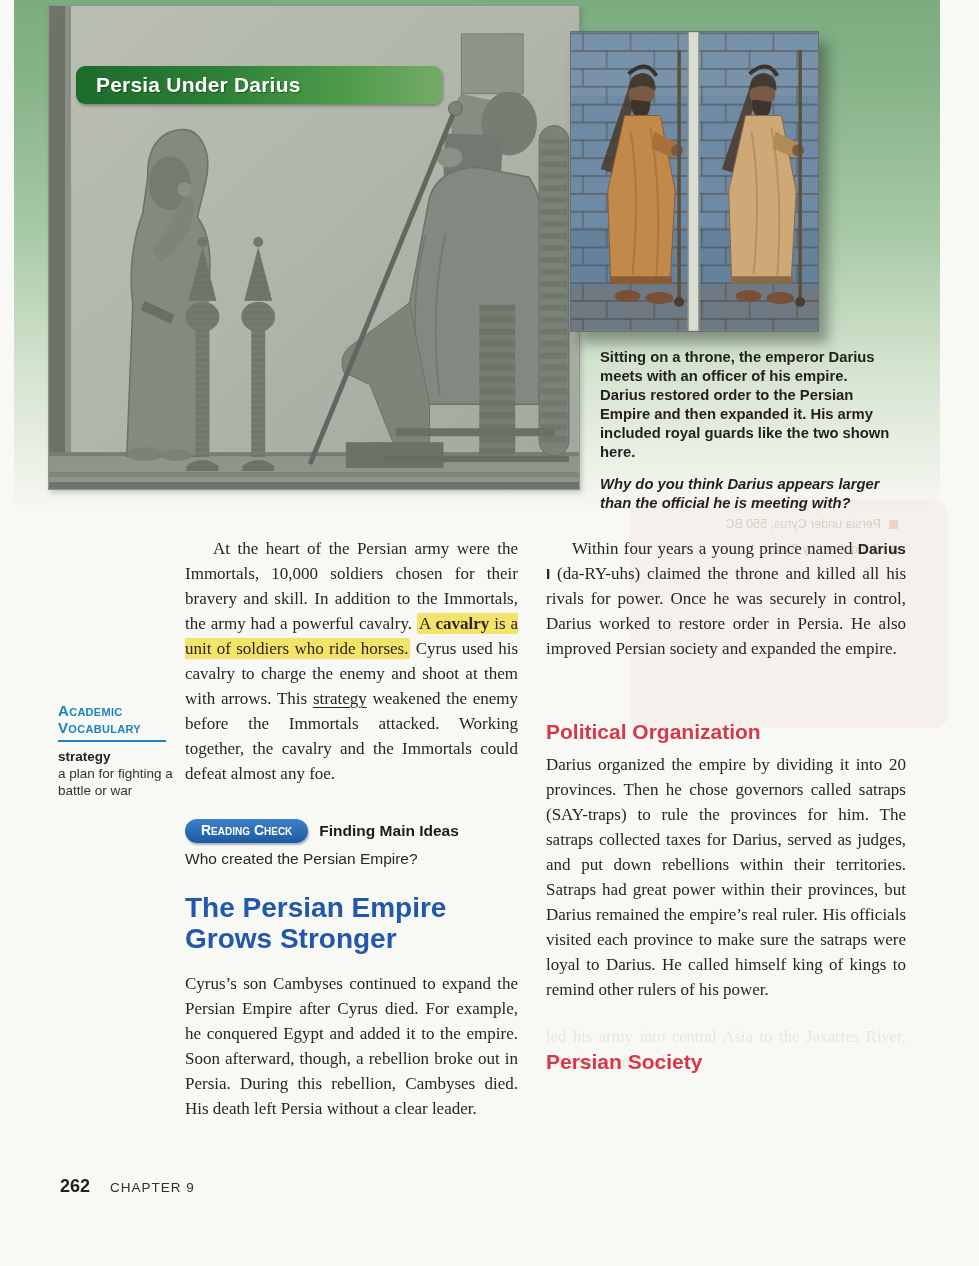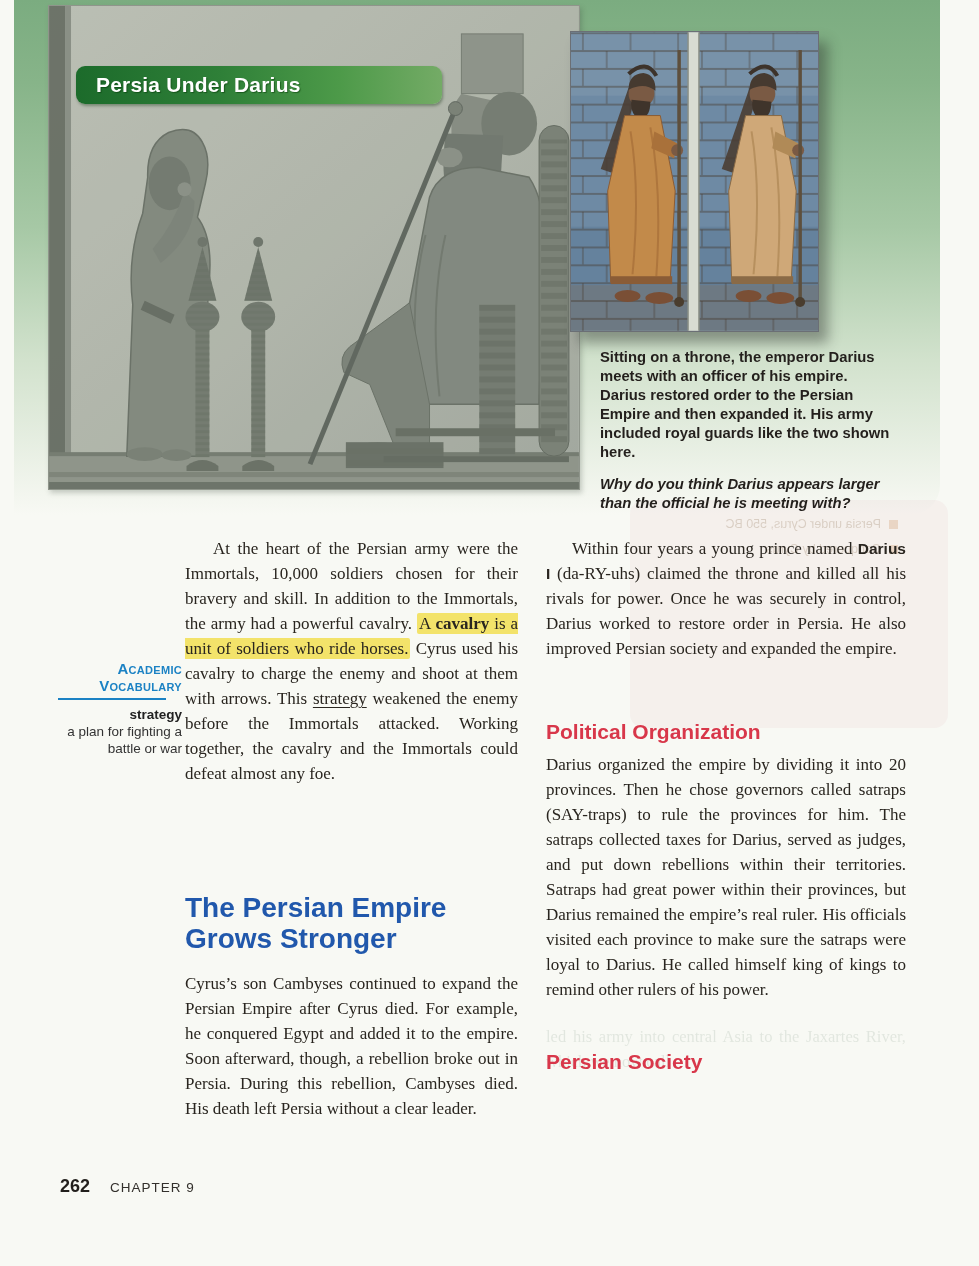--- a/index.html
+++ b/index.html
@@ -42,21 +42,21 @@
   #left-par1{position:absolute;left:185px;top:536px;width:333px;text-indent:28px;}
   #left-par2{position:absolute;left:185px;top:971px;width:333px;}
   #right-par1{position:absolute;left:546px;top:536px;width:360px;text-indent:26px;}
   #right-par2{position:absolute;left:546px;top:752px;width:360px;}
   #right-par3{position:absolute;left:546px;top:1082px;width:360px;}
   .hl{background:var(--highlight-yellow);padding:1px 2px;border-radius:2px;}
   .vocab-underline{text-decoration:underline;text-underline-offset:3px;}
   b.name{font-family:"Liberation Sans",sans-serif;font-size:15.5px;}
 
   
-  #acad{position:absolute;left:58px;top:660px;width:124px;font-family:"Liberation Sans",sans-serif;text-align:right;}
+  #acad{position:absolute;left:58px;top:702px;width:124px;font-family:"Liberation Sans",sans-serif;}
   #acad .title{color:var(--vocab-blue);font-weight:bold;font-size:15px;line-height:17px;
     font-variant:small-caps;letter-spacing:.3px;}
   #acad .rule{width:108px;border-top:2px solid var(--vocab-blue);margin:4px 0 6px;}
   #acad .term{font-weight:bold;font-size:13.5px;color:#222;line-height:17px;}
   #acad .def{font-size:13.5px;color:#333;line-height:17px;}
 
   
   #rcheck{position:absolute;left:185px;top:819px;width:340px;font-family:"Liberation Sans",sans-serif;}
   #rcheck .row{display:flex;align-items:center;}
   #rcheck .badge{background:linear-gradient(180deg,#3c82c8,#1d5a9e);color:#fff;
@@ -253,20 +253,27 @@
   <p class="serif-par" id="left-par1"><span>At the heart of the Persian army were the Immortals, 10,000 soldiers chosen for their bravery and skill. In addition to the Immortals, the army had a powerful cavalry. </span><span class="hl"><span>A </span><b>cavalry</b><span> is a unit of soldiers who ride horses.</span></span><span> Cyrus used his cavalry to charge the enemy and shoot at them with arrows. This </span><span class="vocab-underline">strategy</span><span> weakened the enemy before the Immortals attacked. Working together, the cavalry and the Immortals could defeat almost any foe.</span></p>
 
   <div id="acad">
     <div class="title">Academic</div>
     <div class="title">Vocabulary</div>
     <div class="rule"></div>
     <div class="term">strategy</div>
     <div class="def">a plan for fighting a battle or war</div>
   </div>
 
+  <div id="rcheck">
+    <div class="row">
+      <span class="badge">Reading Check</span>
+      <span class="skill">Finding Main Ideas</span>
+    </div>
+    <div class="question">Who created the Persian Empire?</div>
+  </div>
 
   <h2 id="sec1-head">
     <span>The Persian Empire</span><br>
     <span>Grows Stronger</span>
   </h2>
 
   <p class="serif-par" id="left-par2">Cyrus’s son Cambyses continued to expand the Persian Empire after Cyrus died. For example, he conquered Egypt and added it to the empire. Soon afterward, though, a rebellion broke out in Persia. During this rebellion, Cambyses died. His death left Persia without a clear leader.</p>
 
   <p class="serif-par" id="right-par1"><span>Within four years a young prince named </span><b class="name">Darius I</b><span> (da-RY-uhs) claimed the throne and killed all his rivals for power. Once he was securely in control, Darius worked to restore order in Persia. He also improved Persian society and expanded the empire.</span></p>
 

